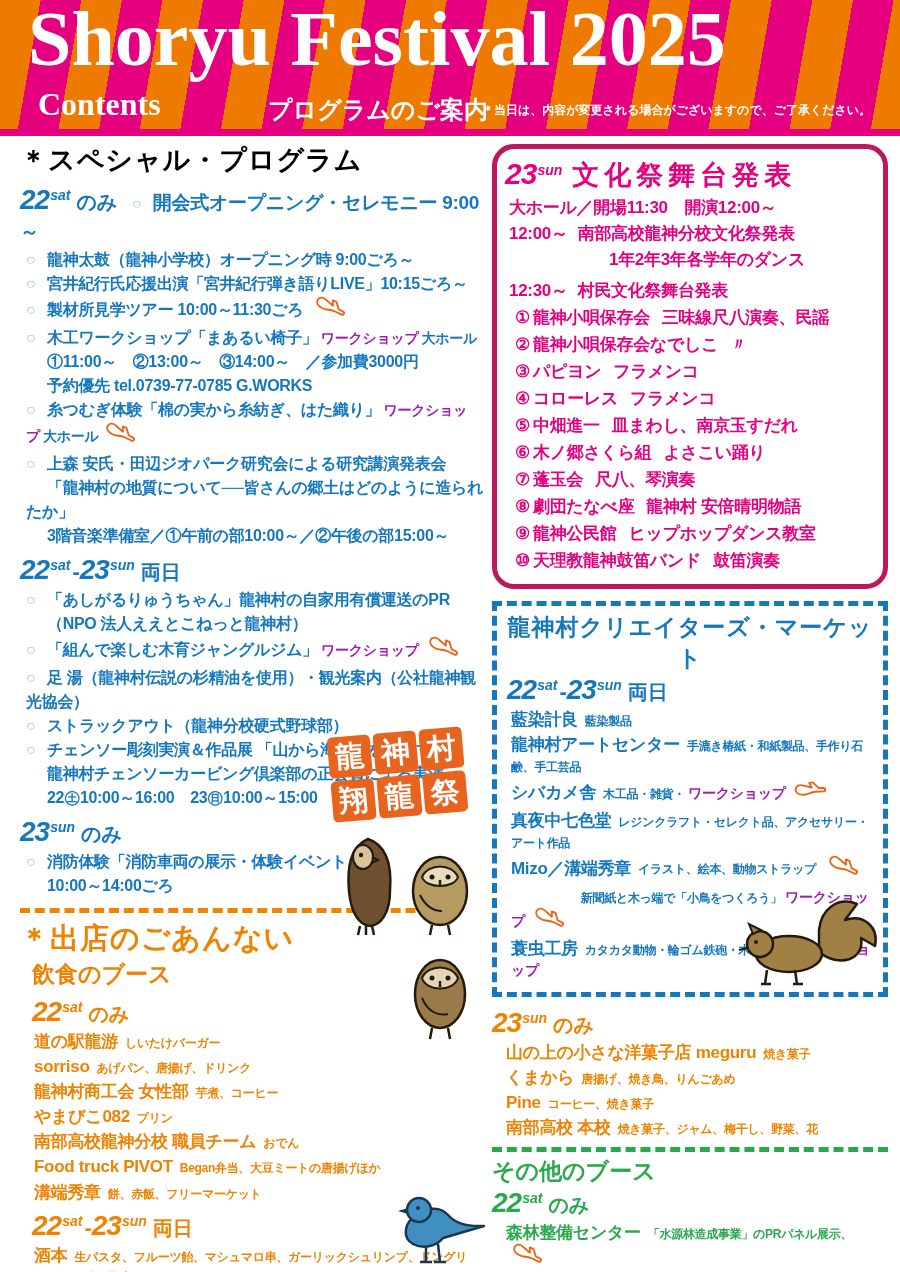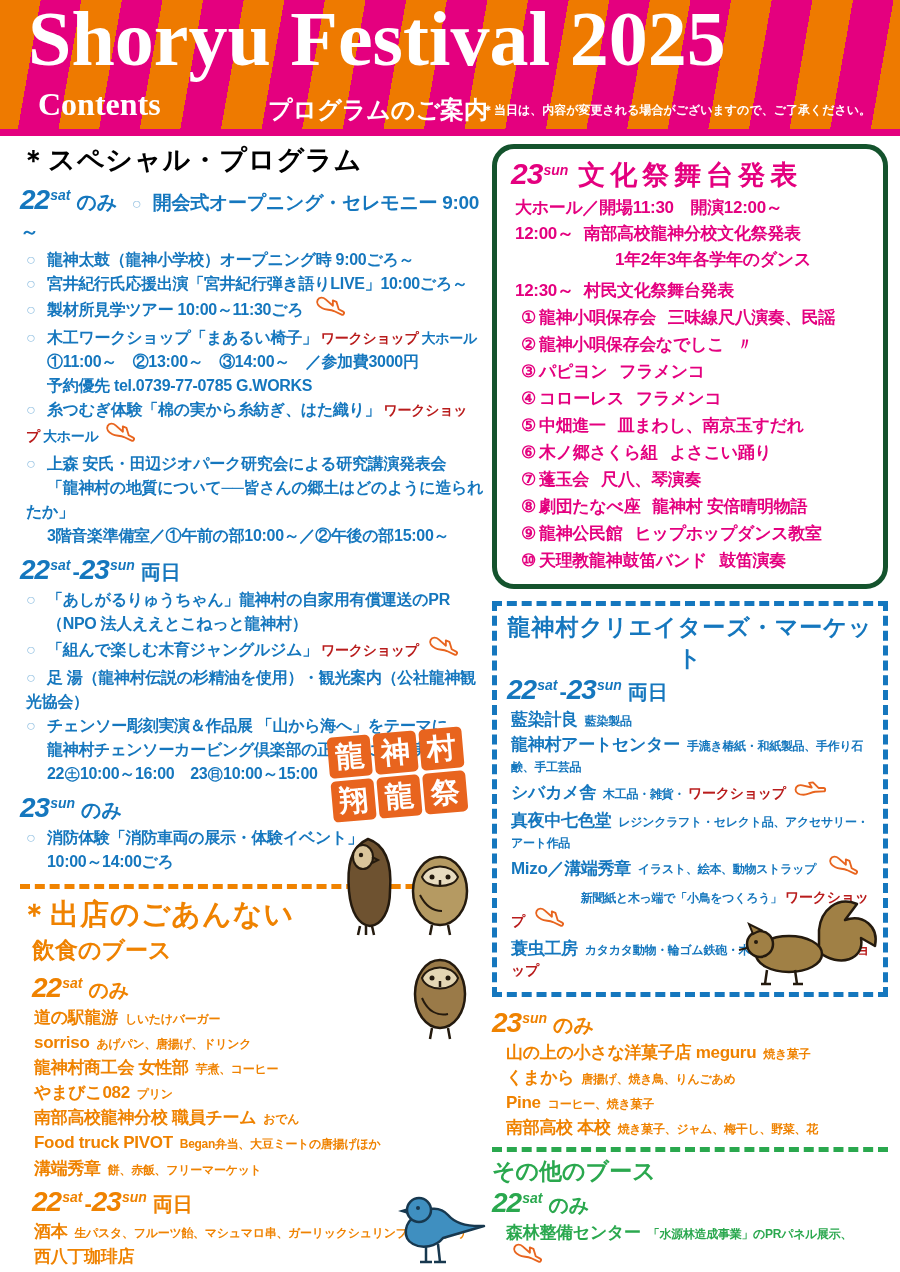--- a/index.html
+++ b/index.html
@@ -23,29 +23,29 @@
   .dayrow{margin:6px 0 2px 0;font-weight:bold;}
   .dn{font-size:28px;font-style:italic;font-weight:bold;letter-spacing:-1px;}
   .ds{font-size:14px;font-style:italic;font-weight:bold;vertical-align:9px;margin:0 2px 0 1px;}
   .dd{font-size:22px;font-weight:bold;}
   .dl{font-size:20px;font-weight:bold;margin-left:4px;}
   
   .sp-heading{color:#000000;font-size:27px;font-weight:bold;letter-spacing:1px;margin:2px 0 4px 0;}
   .line{color:#1577be;font-weight:bold;font-size:16px;line-height:1.5;letter-spacing:-0.3px;margin-left:6px;}
   .line .circle{color:#9cc6e4;display:inline-block;width:21px;font-size:16px;}
   .t1{font-size:19px;}
-  .ws{color:#b91c1c;font-size:14px;margin:0 3px;font-weight:bold;}
+  .ws{color:#a21caf;font-size:14px;margin:0 3px;font-weight:bold;}
   .hall{font-size:14px;}
   .hand{display:inline-block;vertical-align:middle;margin-left:4px;}
   .hand svg{width:34px;height:21px;}
   .hand.dl svg{transform:rotate(28deg);}
   
   .div-orange{border-top:5px dashed #f08300;width:440px;margin:10px 0 6px 0;}
   .div-green{border-top:5px dashed #2aa84e;width:100%;margin:8px 0 4px 0;}
-  .stage-box{border:5px solid #14532d;border-radius:22px;padding:8px 12px 12px 14px;color:#e4007f;}
+  .stage-box{border:5px solid #be185d;border-radius:22px;padding:8px 12px 12px 8px;color:#e4007f;}
   .stage-title{font-size:27px;font-weight:bold;letter-spacing:5px;margin-left:8px;}
   .stage-box .dn{font-size:30px;}
   .stage-line{font-size:17px;font-weight:bold;margin:3px 0 2px 4px;letter-spacing:-0.3px;}
   .slot-time{font-size:17px;font-weight:bold;margin-right:10px;}
   .slot-ind{margin-left:104px;}
   .act{font-size:17px;font-weight:bold;margin:4px 0 0 10px;letter-spacing:-0.3px;}
   .act .anum{margin-right:3px;}
   .act .adesc{margin-left:12px;}
   .creators-box{border:5px dashed #1577be;margin-top:12px;padding:6px 10px 8px 10px;color:#1577be;}
   .c-title{font-size:23px;font-weight:bold;text-align:center;letter-spacing:1px;}
@@ -90,21 +90,21 @@
     <span class="line t1" style="margin-left:10px"><span class="circle">○</span><span class="t1">開会式オープニング・セレモニー 9:00～</span></span>
   </div>
 
   <div>
 
       <div class="line">
         <span class="circle">○</span><span>龍神太鼓（龍神小学校）オープニング時 9:00ごろ～</span><span class="ws"></span><span class="hall"></span>
       </div>
 
       <div class="line">
-        <span class="circle">○</span><span>宮井紀行氏応援出演「宮井紀行弾き語りLIVE」10:00ごろ～</span><span class="ws"></span><span class="hall"></span>
+        <span class="circle">○</span><span>宮井紀行氏応援出演「宮井紀行弾き語りLIVE」10:15ごろ～</span><span class="ws"></span><span class="hall"></span>
       </div>
 
       <div class="line">
         <span class="circle">○</span><span>製材所見学ツアー 10:00～11:30ごろ</span><span class="ws"></span><span class="hall"></span><span class="hand dl"><svg>
             <use href="#hand"></use>
           </svg></span>
       </div>
 
       <div class="line">
         <span class="circle">○</span><span>木工ワークショップ「まあるい椅子」</span><span class="ws">ワークショップ</span><span class="hall">大ホール</span>
@@ -154,20 +154,23 @@
       <div class="line">
         <span class="circle">○</span><span>「組んで楽しむ木育ジャングルジム」</span><span class="ws">ワークショップ</span><span class="hall"></span><span class="hand dl"><svg>
             <use href="#hand"></use>
           </svg></span>
       </div>
 
       <div class="line">
         <span class="circle">○</span><span>足 湯（龍神村伝説の杉精油を使用）・観光案内（公社龍神観光協会）</span><span class="ws"></span><span class="hall"></span>
       </div>
 
+      <div class="line">
+        <span class="circle">○</span><span>ストラックアウト（龍神分校硬式野球部）</span><span class="ws"></span><span class="hall"></span>
+      </div>
 
       <div class="line">
         <span class="circle">○</span><span>チェンソー彫刻実演＆作品展 「山から海へ」をテーマに</span><span class="ws"></span><span class="hall"></span>
       </div>
 
       <div class="line">
         <span class="circle"></span><span>龍神村チェンソーカービング倶楽部の正会員による実演</span><span class="ws"></span><span class="hall"></span>
       </div>
 
       <div class="line">

